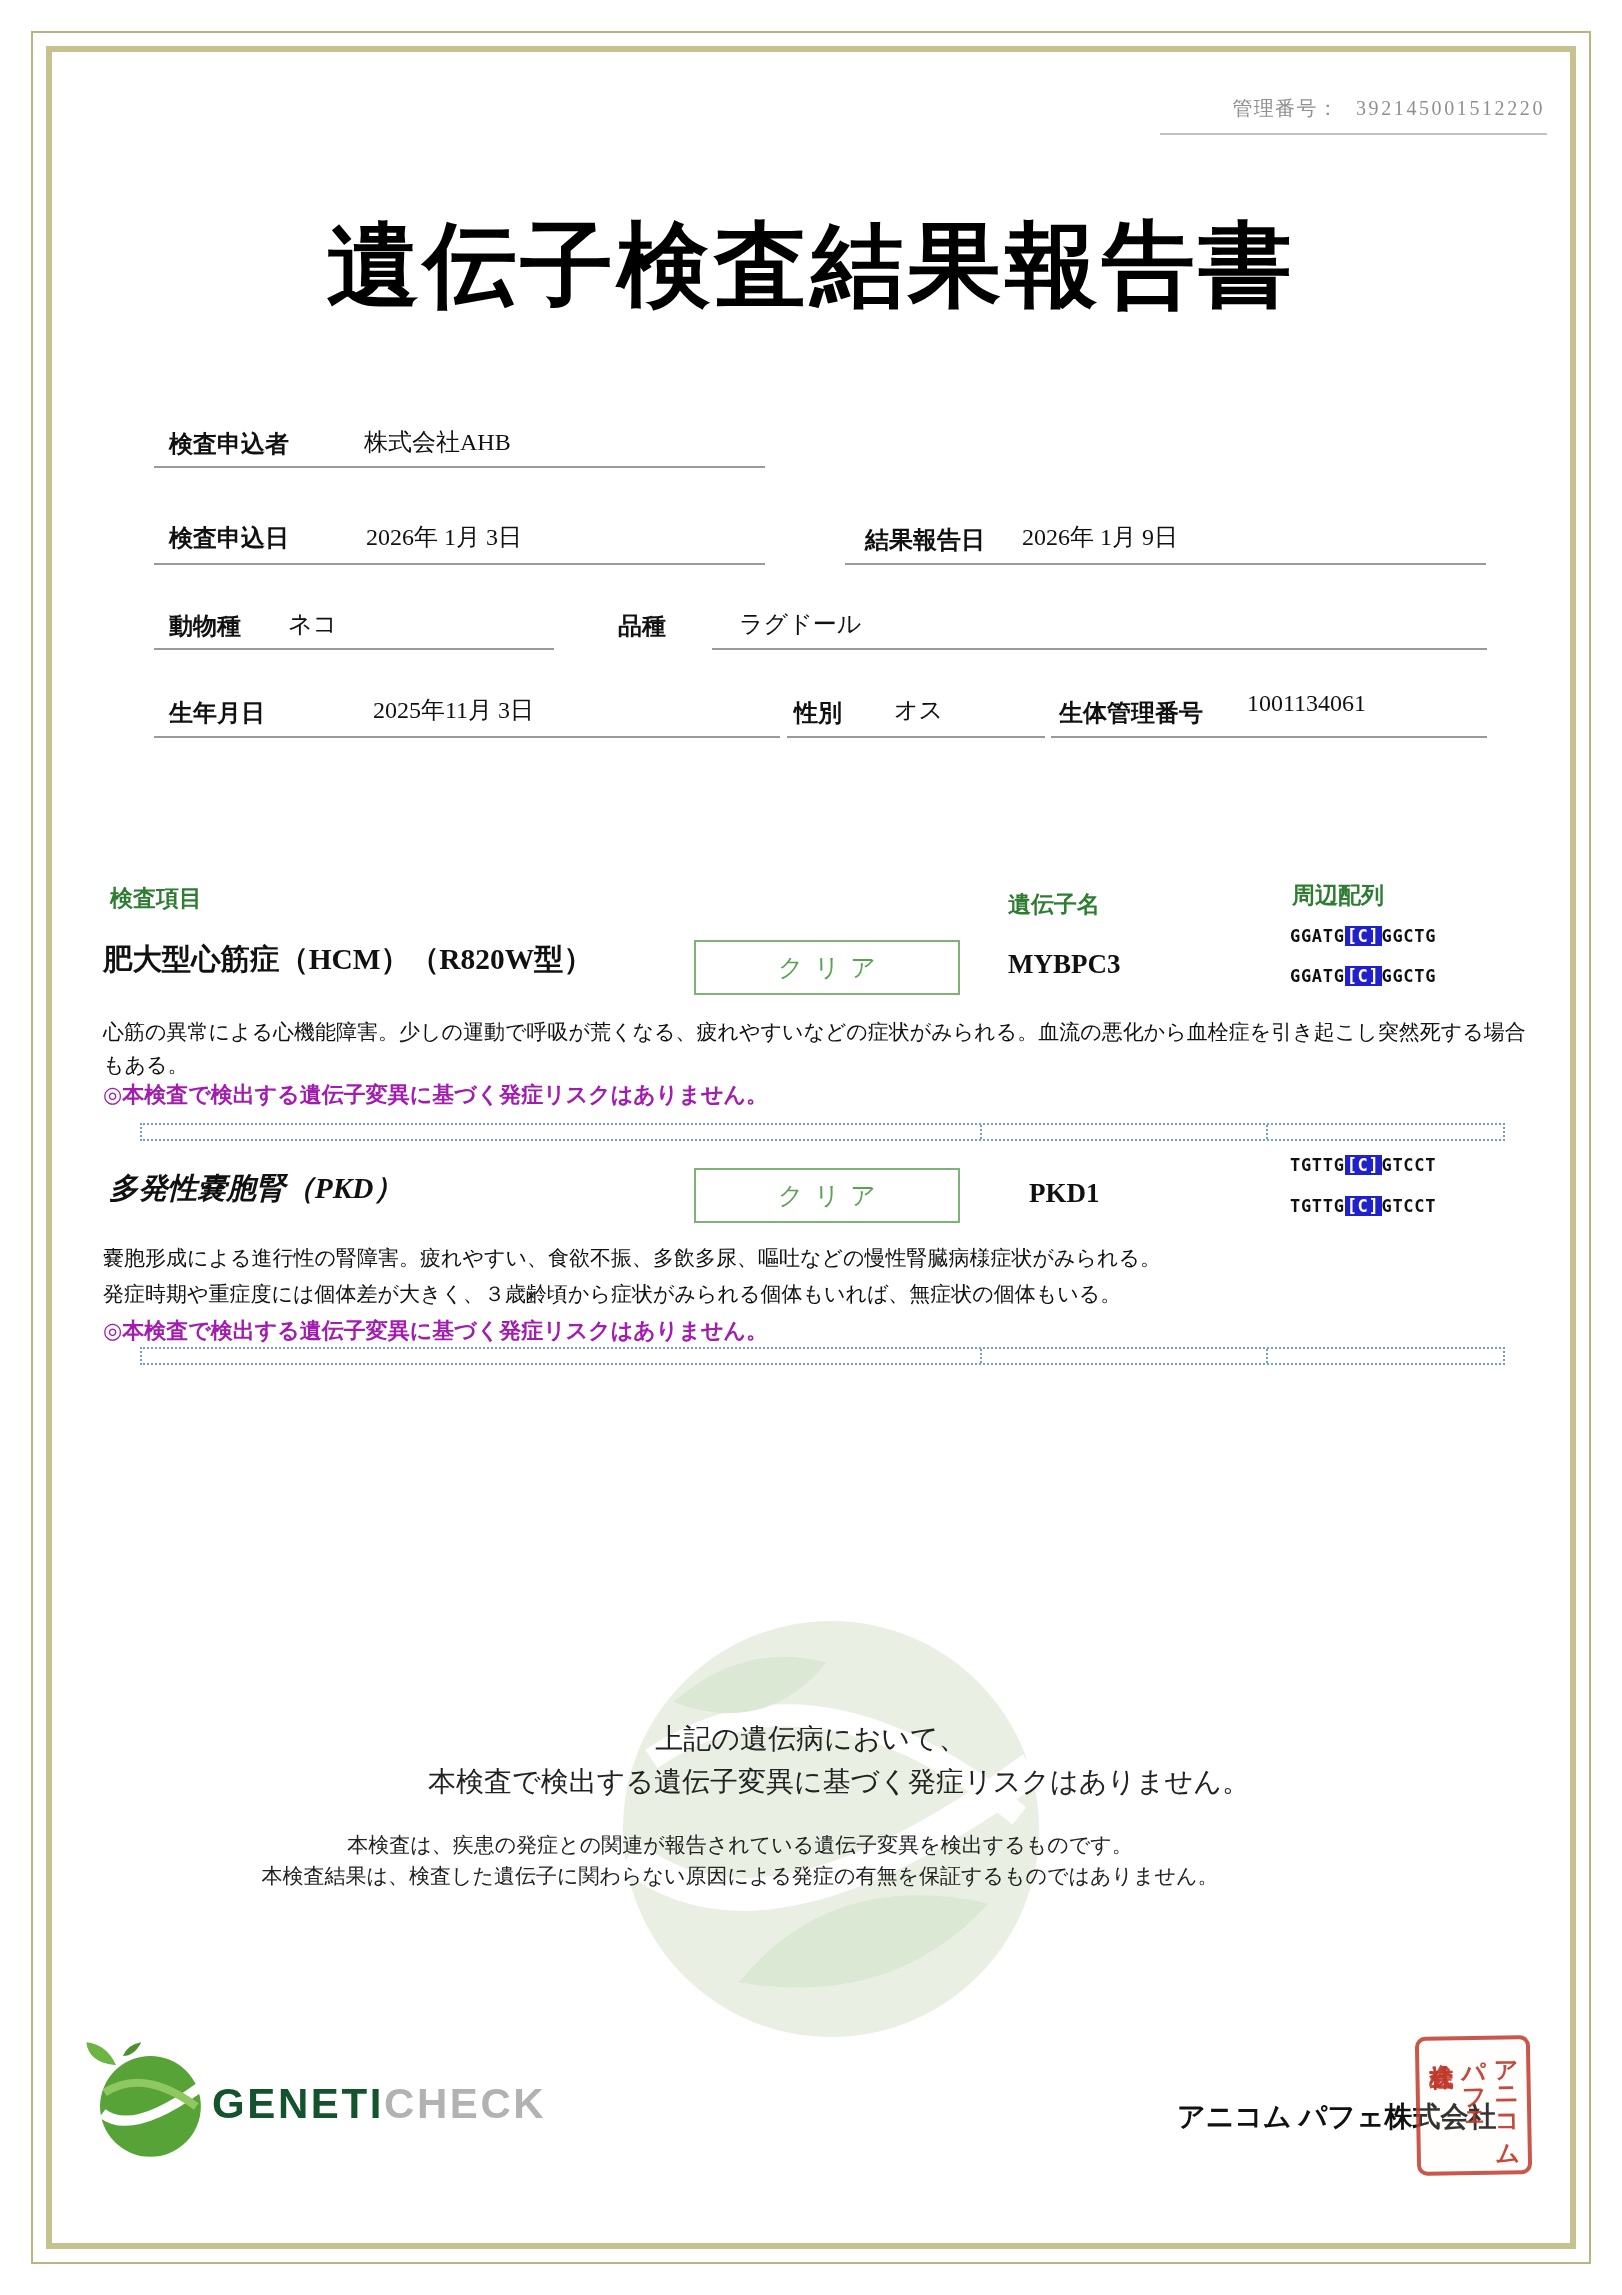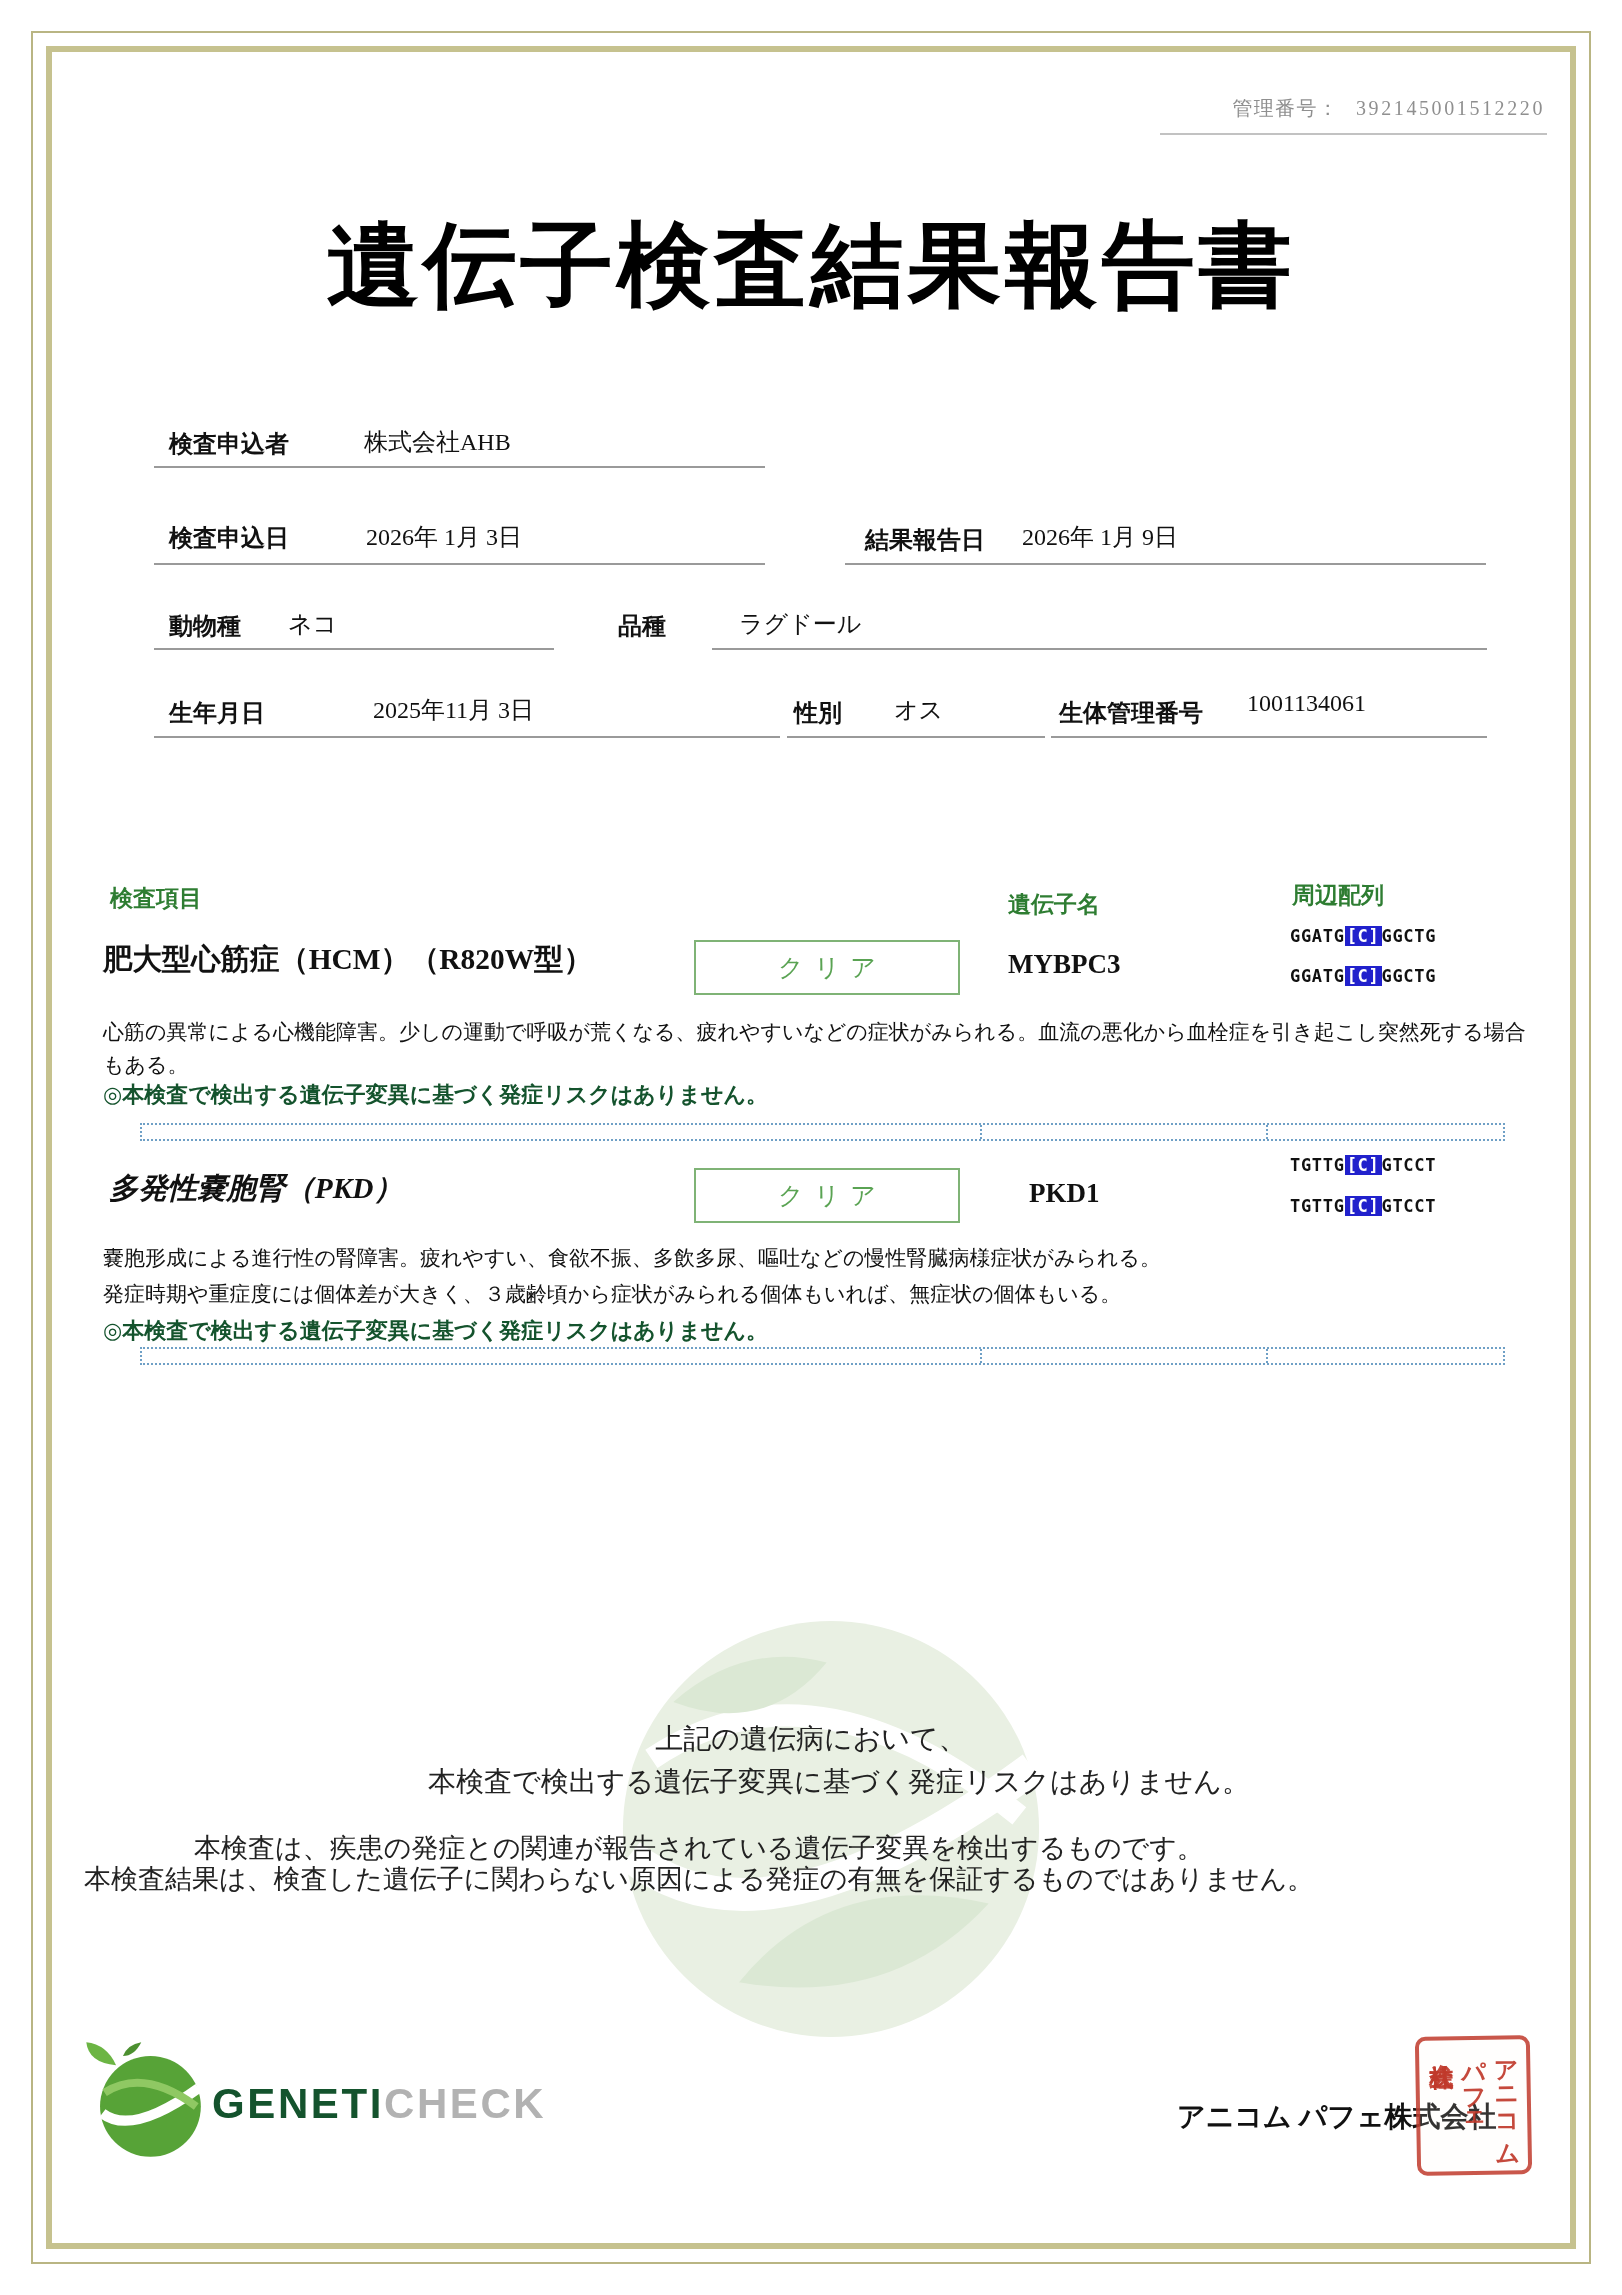--- a/index.html
+++ b/index.html
@@ -29,34 +29,34 @@
   
   .ghead { color:#2e7d32; font-weight:bold; font-size:23px; }
   .disease { font-size:29.4px; font-weight:bold; }
   .gene { font-size:27px; font-weight:bold; }
   .clearbox { position:absolute; width:262px; height:51px; border:2px solid #7fb376;
               display:flex; align-items:center; justify-content:center;
               color:#5aa353; font-size:25px; letter-spacing:10.5px; text-indent:10.5px; }
   .seq { font-family:"DejaVu Sans Mono","Liberation Mono",monospace; font-size:17px; font-weight:bold; letter-spacing:0.7px; }
   .seq .var { background:#2121cc; color:#ffffff; padding:0 2px; }
   .desc { font-size:21px; line-height:1.58; white-space:normal; }
-  .risk { color:#14532d; font-weight:bold; font-size:22px; }
+  .risk { color:#a21caf; font-weight:bold; font-size:22px; }
 
   .dotband { position:absolute; height:14.4px;
              border-top:2px dotted #6fa0c6; border-bottom:2px dotted #6fa0c6;
              border-left:2px dotted #6fa0c6; border-right:2px dotted #6fa0c6; }
   .dotband .tick { position:absolute; top:0; bottom:0; width:0; border-left:2px dotted #6fa0c6; }
 
   
   .watermark { position:absolute; left:612px; top:1610px; width:438px; height:438px; z-index:0; }
   .content { position:relative; z-index:1; }
 
   
   .sum-big { left:0; width:1622px; text-align:center; font-family:"Liberation Sans","DejaVu Sans",sans-serif; font-size:28px; color:#222; }
-  .sum-small { left:0; width:1398px; text-align:center; font-family:"Liberation Sans","DejaVu Sans",sans-serif; font-size:27px; color:#222; }
+  .sum-small { left:0; width:1398px; text-align:center; font-family:"Liberation Sans","DejaVu Sans",sans-serif; font-size:21px; color:#222;padding-left:41px; }
 
   
   .logo-svg { position:absolute; left:84px; top:2040px; width:126px; height:126px; }
   .logo-text { position:absolute; left:212px; top:2080px; font-family:"Liberation Sans","DejaVu Sans",sans-serif; font-size:42px; letter-spacing:2.6px; }
   .logo-text .p1 { color:#14532d; font-weight:bold; }
   .logo-text .p2 { color:#b2b2b2; font-weight:bold; }
   .company { left:1177px; top:2099px; font-size:28px; font-weight:bold; color:#111; }
 
   .seal { position:absolute; left:1416px; top:2036px; width:115px; height:139px;
           border:4.6px solid rgba(192,57,43,0.85); border-radius:10.5px;

